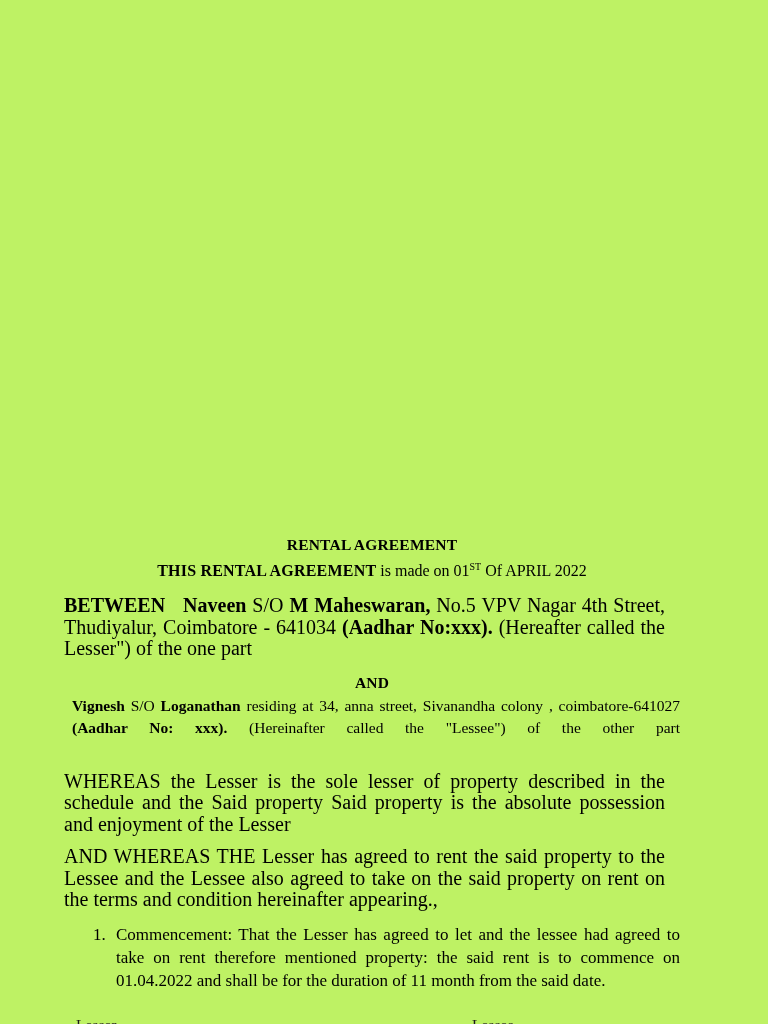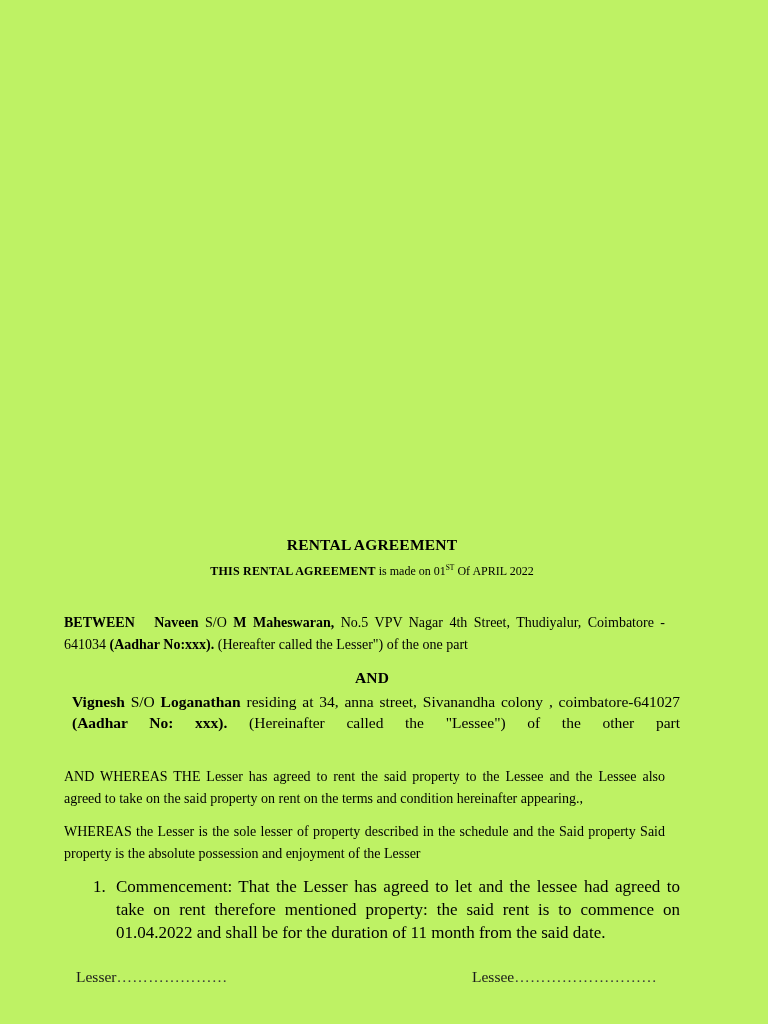--- a/index.html
+++ b/index.html
@@ -39,38 +39,38 @@
     text-align: center;
     font-weight: bold;
     font-size: 15.5px;
     line-height: 20px;
     letter-spacing: 0.2px;
     margin: 0 0 5px 0;
   }
 
   .subtitle {
     text-align: center;
-    font-size: 12px;
+    font-size: 16px;
     line-height: 22px;
-    margin: 0 0 30px 0;
+    margin: 0 0 13px 0;
     white-space: nowrap;
   }
   .subtitle .b {
     font-weight: bold;
     letter-spacing: 0.2px;
   }
   .subtitle sup {
     font-size: 0.62em;
     vertical-align: super;
     line-height: 0;
   }
 
   p.para {
     margin: 0 15px 11px 0;
-    font-size: 14px;
+    font-size: 20px;
     line-height: 21.5px;
     text-align: justify;
     text-justify: inter-word;
   }
   p.para.last-tight {
     margin-bottom: 12px;
   }
 
   .b { font-weight: bold; }
 
@@ -147,23 +147,23 @@
       <span class="b">Naveen</span>
       <span>S/O</span>
       <span class="b">M Maheswaran,</span><span> No.5 VPV Nagar 4th Street, Thudiyalur, Coimbatore - 641034 </span><span class="b">(Aadhar No:xxx).</span><span> (Hereafter called the Lesser") of the one part</span>
     </p>
 
     <div class="party-block">
       <span class="centered-and">AND</span>
       <p><span class="b">Vignesh</span><span> S/O </span><span class="b">Loganathan</span><span> residing at 34, anna street, Sivanandha colony , coimbatore-641027 </span><span class="b">(Aadhar No: xxx).</span><span> (Hereinafter called the "Lessee") of the other part</span></p>
     </div>
 
+    <p class="para">WHEREAS  the Lesser  is the sole  lesser  of property  described  in the schedule  and  the Said property Said property is the absolute possession and enjoyment of the Lesser</p>
+
     <p class="para last-tight">AND WHEREAS THE Lesser has agreed to rent the said property to the Lessee and  the Lessee also  agreed  to  take  on  the  said  property  on  rent  on  the  terms  and  condition hereinafter appearing.,</p>
-
-    <p class="para">WHEREAS  the Lesser  is the sole  lesser  of property  described  in the schedule  and  the Said property Said property is the absolute possession and enjoyment of the Lesser</p>
 
 
     <ol class="agreed-list">
       <li>Commencement: That the Lesser  has  agreed  to let  and  the  lessee  had  agreed  to take on rent therefore mentioned property: the said rent is to commence on 01.04.2022 and shall be for the duration of 11 month from the said date.</li>
     </ol>
 
     <div class="signatures">
       <div class="sig sig-lesser">
         <span>Lesser</span><span class="dots">…………………</span>
       </div>

